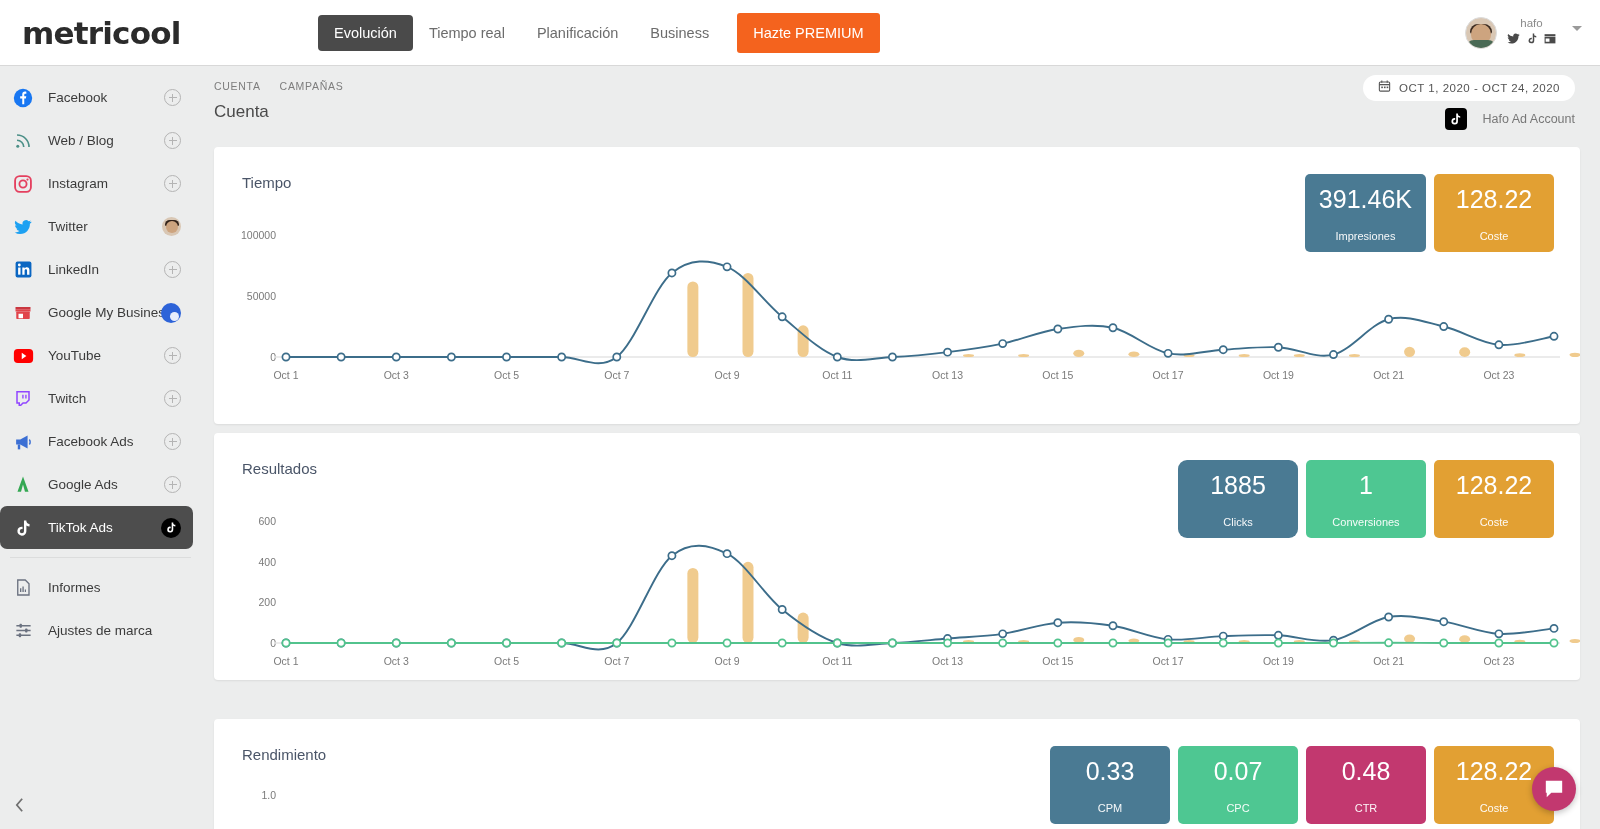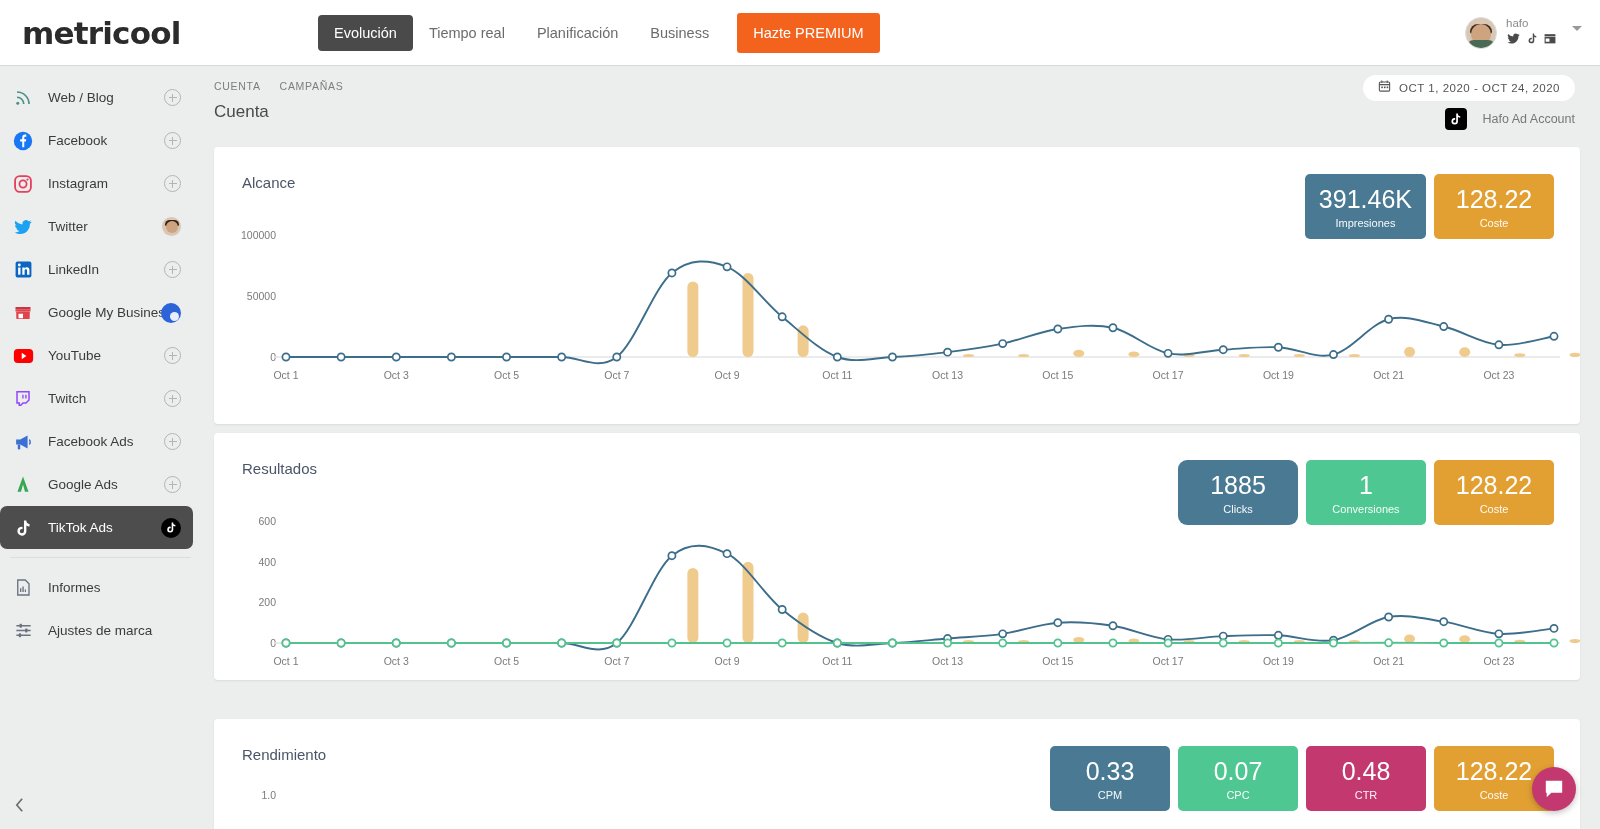--- a/index.html
+++ b/index.html
@@ -40,21 +40,21 @@
   .avatar {
     width: 32px; height: 32px; border-radius: 50%; overflow: hidden;
     background: #d9c7b4; position: relative; border: 1px solid #ddd;
   }
   .avatar .face { position: absolute; left: 50%; top: 54%; transform: translate(-50%,-50%);
     width: 20px; height: 20px; border-radius: 50% 50% 45% 45%; background: #cda47f; }
   .avatar .hair { position: absolute; left: 50%; top: 20%; transform: translateX(-50%);
     width: 22px; height: 10px; border-radius: 11px 11px 3px 3px; background: #3a2a20; }
   .avatar .shirt { position: absolute; left: 50%; bottom: -2px; transform: translateX(-50%);
     width: 30px; height: 10px; border-radius: 8px 8px 0 0; background: #4a6a55; }
-  .user-meta { display: flex; flex-direction: column; gap: 2px; }
+  .user-meta { display: flex; flex-direction: column; gap: 2px; align-items: center; }
   .user-name { font-size: 11.5px; color: #8a8a8a; line-height: 12px; }
   .user-icons { display: flex; align-items: center; gap: 5px; }
   .caret-down {
     width: 0; height: 0; border-left: 5px solid transparent; border-right: 5px solid transparent;
     border-top: 5px solid #9a9a9a; margin-left: 6px; margin-bottom: 10px; cursor: pointer;
   }
 
   
   .sidebar {
     position: absolute; left: 0; top: 66px; width: 205px; height: 763px;
@@ -122,21 +122,21 @@
   }
   #card-alcance { top: 81px; height: 277px; }
   #card-resultados { top: 367px; height: 247px; }
   #card-rendimiento { top: 653px; height: 200px; }
   .card-title { position: absolute; left: 28px; top: 27px; font-size: 15px; color: #4a5568; }
   .kpis { position: absolute; right: 26px; top: 27px; display: flex; gap: 8px; }
   .kpi {
     border-radius: 5px; min-width: 120px; padding: 11px 14px 10px; text-align: center; color: #fff; cursor: pointer;
   }
   .kpi-value { font-size: 25px; line-height: 28px; font-weight: 400; }
-  .kpi-label { font-size: 11px; margin-top: 4px; opacity: 0.95; }
+  .kpi-label { font-size: 11px; margin-top: 17px; opacity: 0.95; }
 
   .chart-wrap { position: absolute; left: 0; top: 62px; width: 1366px; }
   .chart-svg { display: block; }
 
   
   .chat-fab {
     position: absolute; right: 24px; bottom: 18px; width: 44px; height: 44px;
     border-radius: 50%; background: #c2386f; display: flex; align-items: center;
     justify-content: center; cursor: pointer; box-shadow: 0 2px 6px rgba(0,0,0,0.25);
   }
@@ -186,39 +186,39 @@
         </div>
       </div>
       <div class="caret-down"></div>
     </div>
   </div>
 
   <div class="sidebar">
 
     <div class="side-item">
       <span class="side-ico">
+        <svg width="20" height="20" viewBox="0 0 24 24">
+            <circle cx="12" cy="12" r="11" fill="#1877f2"></circle>
+            <path fill="#fff" d="M13.5 12.5h2l.4-2.7h-2.4V8.2c0-.8.3-1.4 1.4-1.4h1.1V4.4c-.2 0-.9-.1-1.7-.1-1.9 0-3.2 1.1-3.2 3.3v2.2H8.6v2.7h2.5v7h2.4z"></path>
+          </svg>
+      </span>
+      <span class="side-label">Facebook</span>
+      <span class="side-right">
+          <span class="plus-circle"></span>
+        </span>
+    </div>
+
+    <div class="side-item">
+      <span class="side-ico">
         <svg width="18" height="18" viewBox="0 0 24 24">
             <path fill="none" stroke="#4b8f87" stroke-width="2.2" d="M4 11a9 9 0 0 1 9 9M4 4a16 16 0 0 1 16 16"></path>
             <circle cx="5" cy="19" r="2" fill="#4b8f87"></circle>
           </svg>
       </span>
       <span class="side-label">Web / Blog</span>
-      <span class="side-right">
-          <span class="plus-circle"></span>
-        </span>
-    </div>
-
-    <div class="side-item">
-      <span class="side-ico">
-        <svg width="20" height="20" viewBox="0 0 24 24">
-            <circle cx="12" cy="12" r="11" fill="#1877f2"></circle>
-            <path fill="#fff" d="M13.5 12.5h2l.4-2.7h-2.4V8.2c0-.8.3-1.4 1.4-1.4h1.1V4.4c-.2 0-.9-.1-1.7-.1-1.9 0-3.2 1.1-3.2 3.3v2.2H8.6v2.7h2.5v7h2.4z"></path>
-          </svg>
-      </span>
-      <span class="side-label">Facebook</span>
       <span class="side-right">
           <span class="plus-circle"></span>
         </span>
     </div>
 
     <div class="side-item">
       <span class="side-ico">
         <svg width="20" height="20" viewBox="0 0 24 24">
             <rect x="2.5" y="2.5" width="19" height="19" rx="5.5" fill="none" stroke="#e4405f" stroke-width="2.2"></rect>
             <circle cx="12" cy="12" r="4.3" fill="none" stroke="#e4405f" stroke-width="2.2"></circle>
@@ -407,21 +407,21 @@
     <div class="account-line">
       <span class="acct-tiktok">
         <svg width="13" height="14" viewBox="0 0 24 24">
             <path fill="#fff" d="M16.5 2h-3.2v14.2a2.8 2.8 0 1 1-2.8-2.8c.3 0 .6 0 .9.1v-3.2a6 6 0 1 0 5.1 5.9V8.5a7.2 7.2 0 0 0 4.2 1.4V6.7a4.2 4.2 0 0 1-4.2-4.7z"></path>
           </svg>
       </span>
       <span class="account-name">Hafo Ad Account</span>
     </div>
 
     <div class="card" id="card-alcance">
-      <div class="card-title">Alcance</div>
+      <div class="card-title">Tiempo</div>
       <div class="kpis">
         <div class="kpi" id="kpi-a0" style="background: rgb(74, 122, 147);">
           <div class="kpi-value">391.46K</div>
           <div class="kpi-label">Impresiones</div>
         </div>
         <div class="kpi" id="kpi-a1" style="background: rgb(226, 160, 51);">
           <div class="kpi-value">128.22</div>
           <div class="kpi-label">Coste</div>
         </div>
       </div>

